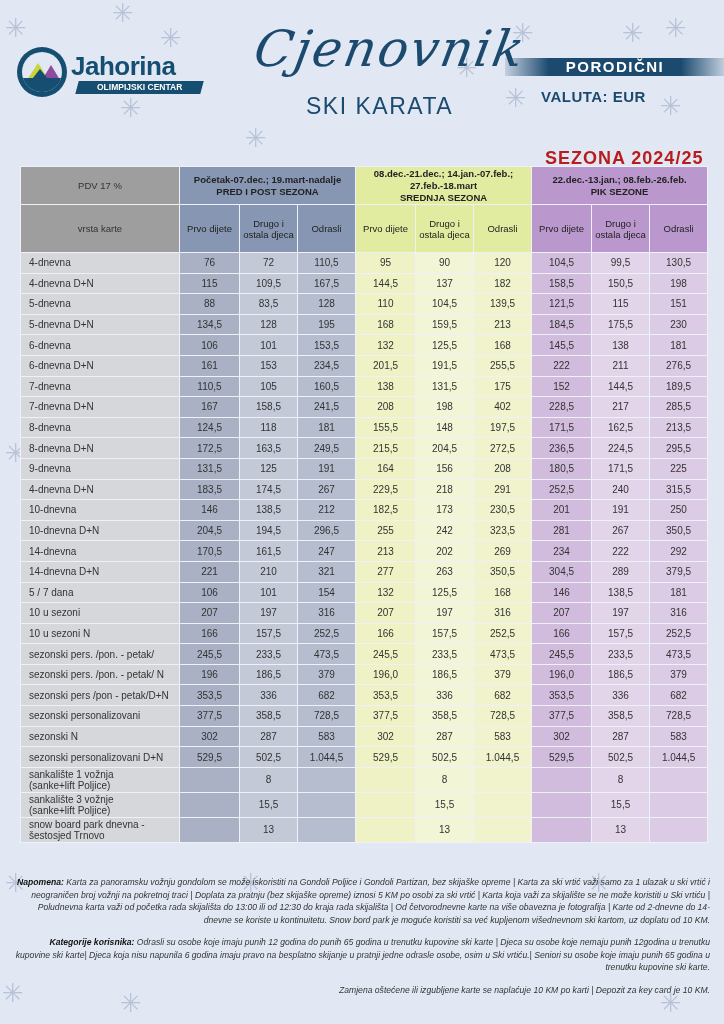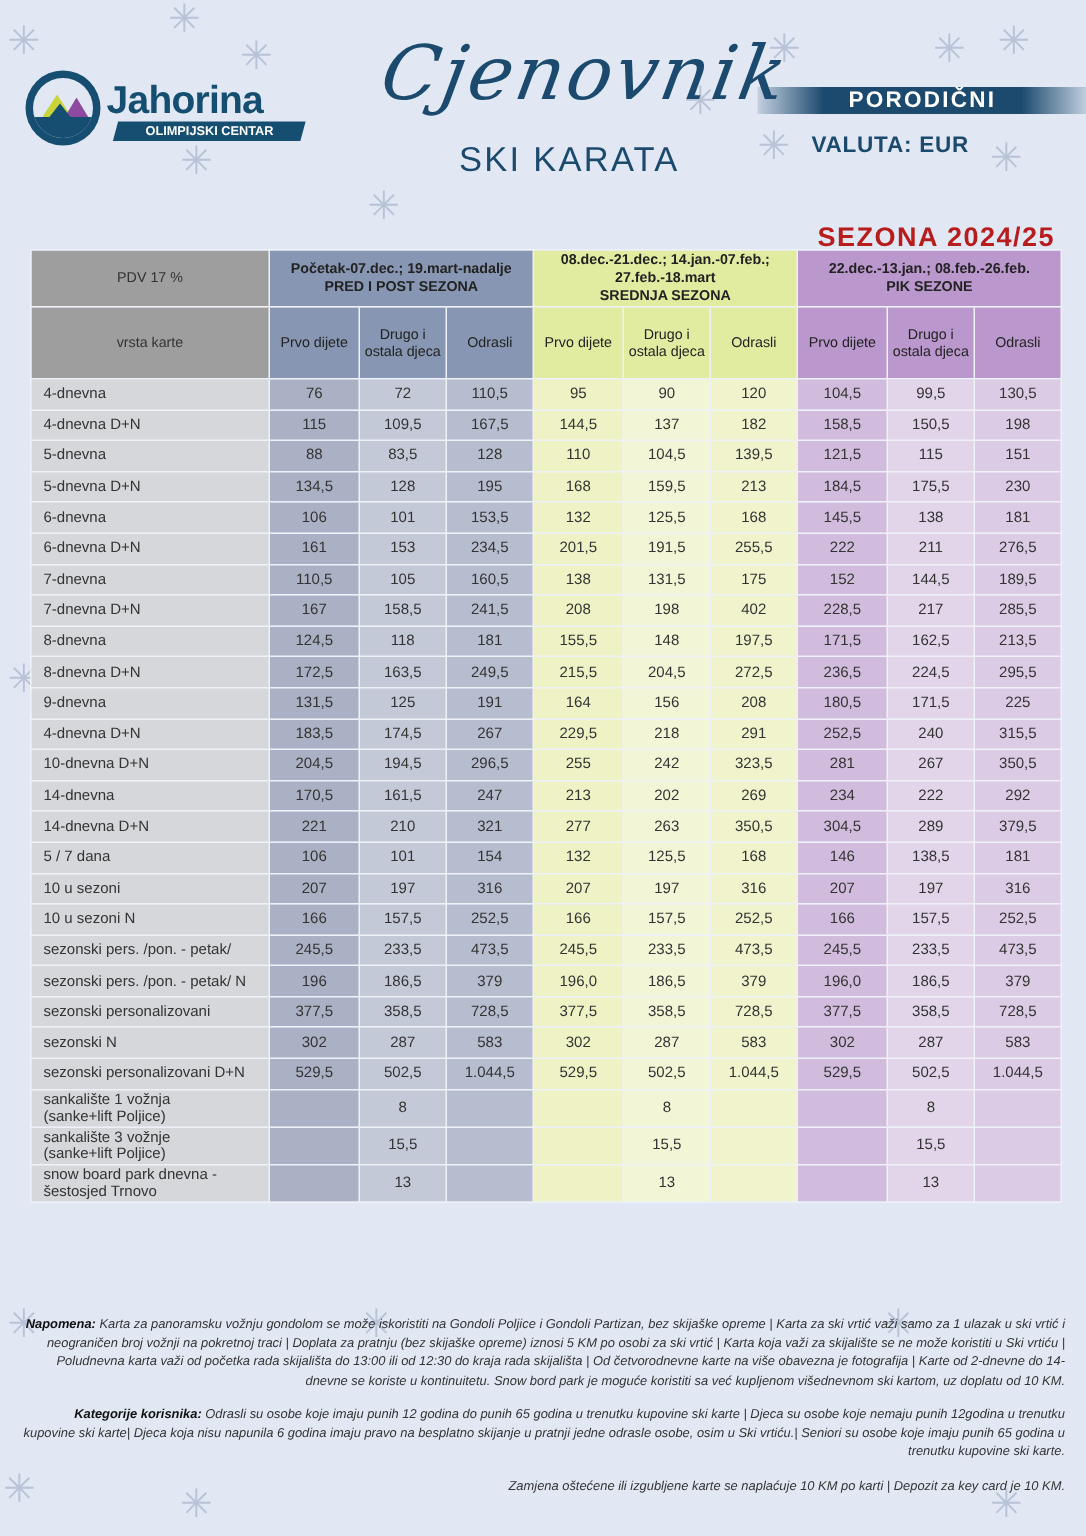--- a/index.html
+++ b/index.html
@@ -276,20 +276,32 @@
         <td class="b2">174,5</td>
         <td class="b3">267</td>
         <td class="y1">229,5</td>
         <td class="y2">218</td>
         <td class="y3">291</td>
         <td class="p1">252,5</td>
         <td class="p2">240</td>
         <td class="p3">315,5</td>
       </tr>
       <tr class="r">
+        <td class="lab c-label">10-dnevna</td>
+        <td class="b1">146</td>
+        <td class="b2">138,5</td>
+        <td class="b3">212</td>
+        <td class="y1">182,5</td>
+        <td class="y2">173</td>
+        <td class="y3">230,5</td>
+        <td class="p1">201</td>
+        <td class="p2">191</td>
+        <td class="p3">250</td>
+      </tr>
+      <tr class="r">
         <td class="lab c-label">10-dnevna D+N</td>
         <td class="b1">204,5</td>
         <td class="b2">194,5</td>
         <td class="b3">296,5</td>
         <td class="y1">255</td>
         <td class="y2">242</td>
         <td class="y3">323,5</td>
         <td class="p1">281</td>
         <td class="p2">267</td>
         <td class="p3">350,5</td>
@@ -370,20 +382,32 @@
         <td class="lab c-label">sezonski pers. /pon. - petak/ N</td>
         <td class="b1">196</td>
         <td class="b2">186,5</td>
         <td class="b3">379</td>
         <td class="y1">196,0</td>
         <td class="y2">186,5</td>
         <td class="y3">379</td>
         <td class="p1">196,0</td>
         <td class="p2">186,5</td>
         <td class="p3">379</td>
+      </tr>
+      <tr class="r">
+        <td class="lab c-label">sezonski pers /pon - petak/D+N</td>
+        <td class="b1">353,5</td>
+        <td class="b2">336</td>
+        <td class="b3">682</td>
+        <td class="y1">353,5</td>
+        <td class="y2">336</td>
+        <td class="y3">682</td>
+        <td class="p1">353,5</td>
+        <td class="p2">336</td>
+        <td class="p3">682</td>
       </tr>
       <tr class="r">
         <td class="lab c-label">sezonski personalizovani</td>
         <td class="b1">377,5</td>
         <td class="b2">358,5</td>
         <td class="b3">728,5</td>
         <td class="y1">377,5</td>
         <td class="y2">358,5</td>
         <td class="y3">728,5</td>
         <td class="p1">377,5</td>

